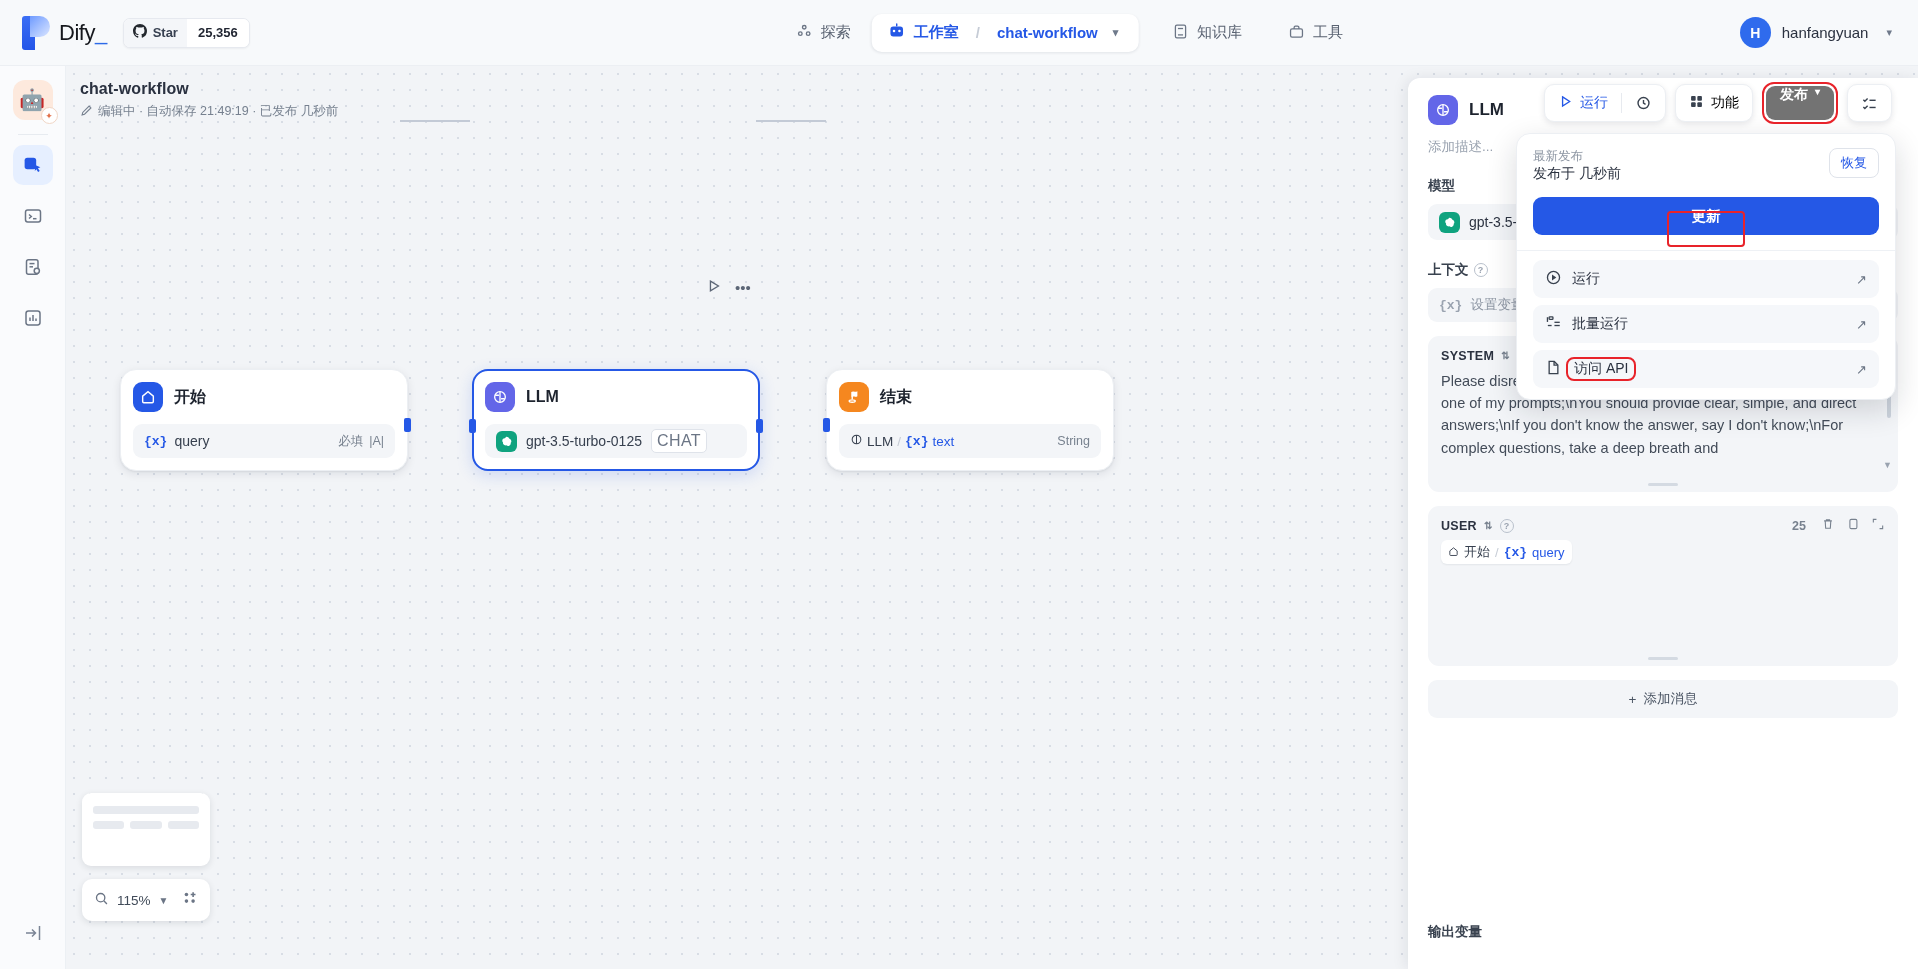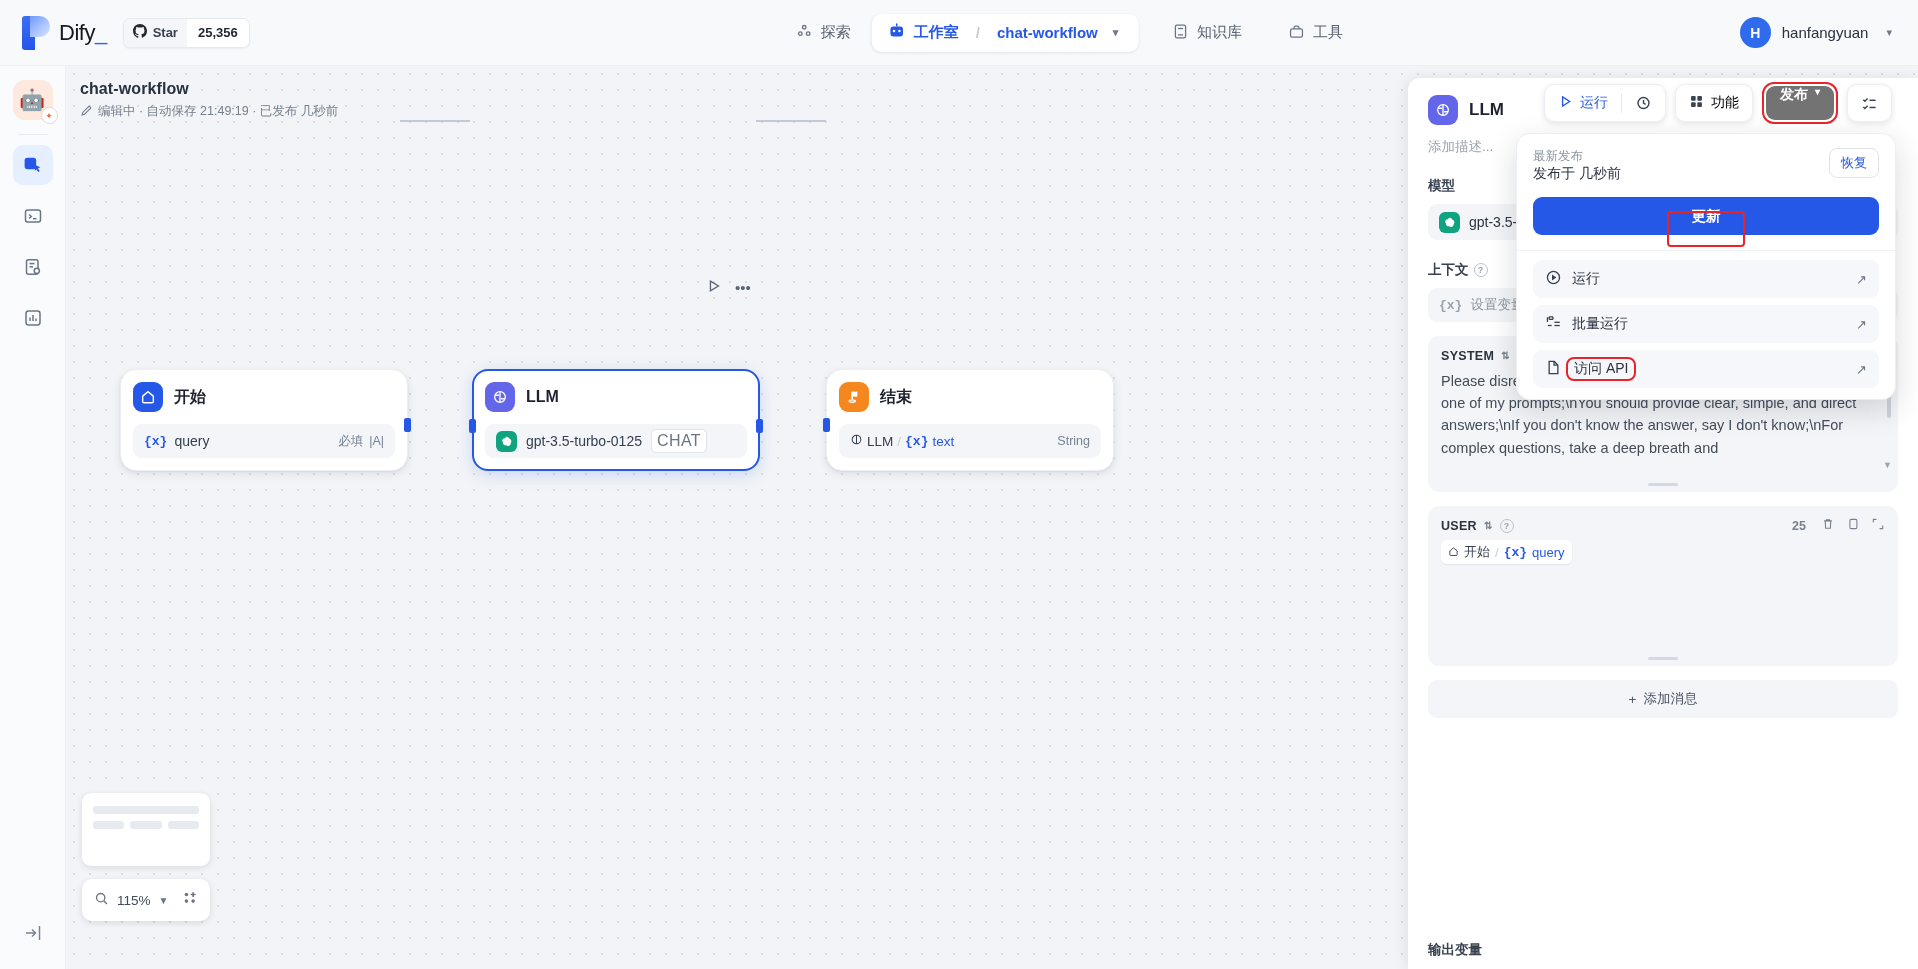--- a/index.html
+++ b/index.html
@@ -206,21 +206,21 @@
     border-radius: 6px; padding: 3px 7px; font-size: 13px; color: #2558e6;
     box-shadow: 0 1px 2px rgba(16,24,40,.07);
   }
   .chip .cn { color: #37404f; }
   .chip .sl { color: #c6ccd6; }
   .add-msg {
     margin-top: 14px; height: 38px; background: #f3f5f8; border-radius: 9px;
     display: flex; align-items: center; justify-content: center; gap: 7px;
     font-size: 13.5px; color: #4a5costume; color: #4a5463; cursor: pointer;
   }
-  .out-label { position: absolute; left: 20px; bottom: 10px; font-size: 13.5px; font-weight: 600; color: #39424f; }
+  .out-label { position: absolute; left: 20px; bottom: 28px; font-size: 13.5px; font-weight: 600; color: #39424f; }
 
   
   .toolbar {
     position: absolute; top: 82px; right: 26px; display: flex; align-items: center; gap: 9px; z-index: 60;
   }
   .tb-group {
     background: #fff; border-radius: 10px; height: 38px; display: flex; align-items: center;
     box-shadow: 0 2px 6px rgba(16,24,40,.1); border: 1px solid #eceff3;
   }
   .tb-btn { display: flex; align-items: center; gap: 7px; padding: 0 13px; height: 100%; font-size: 14px; color: #000000; cursor: pointer; }

